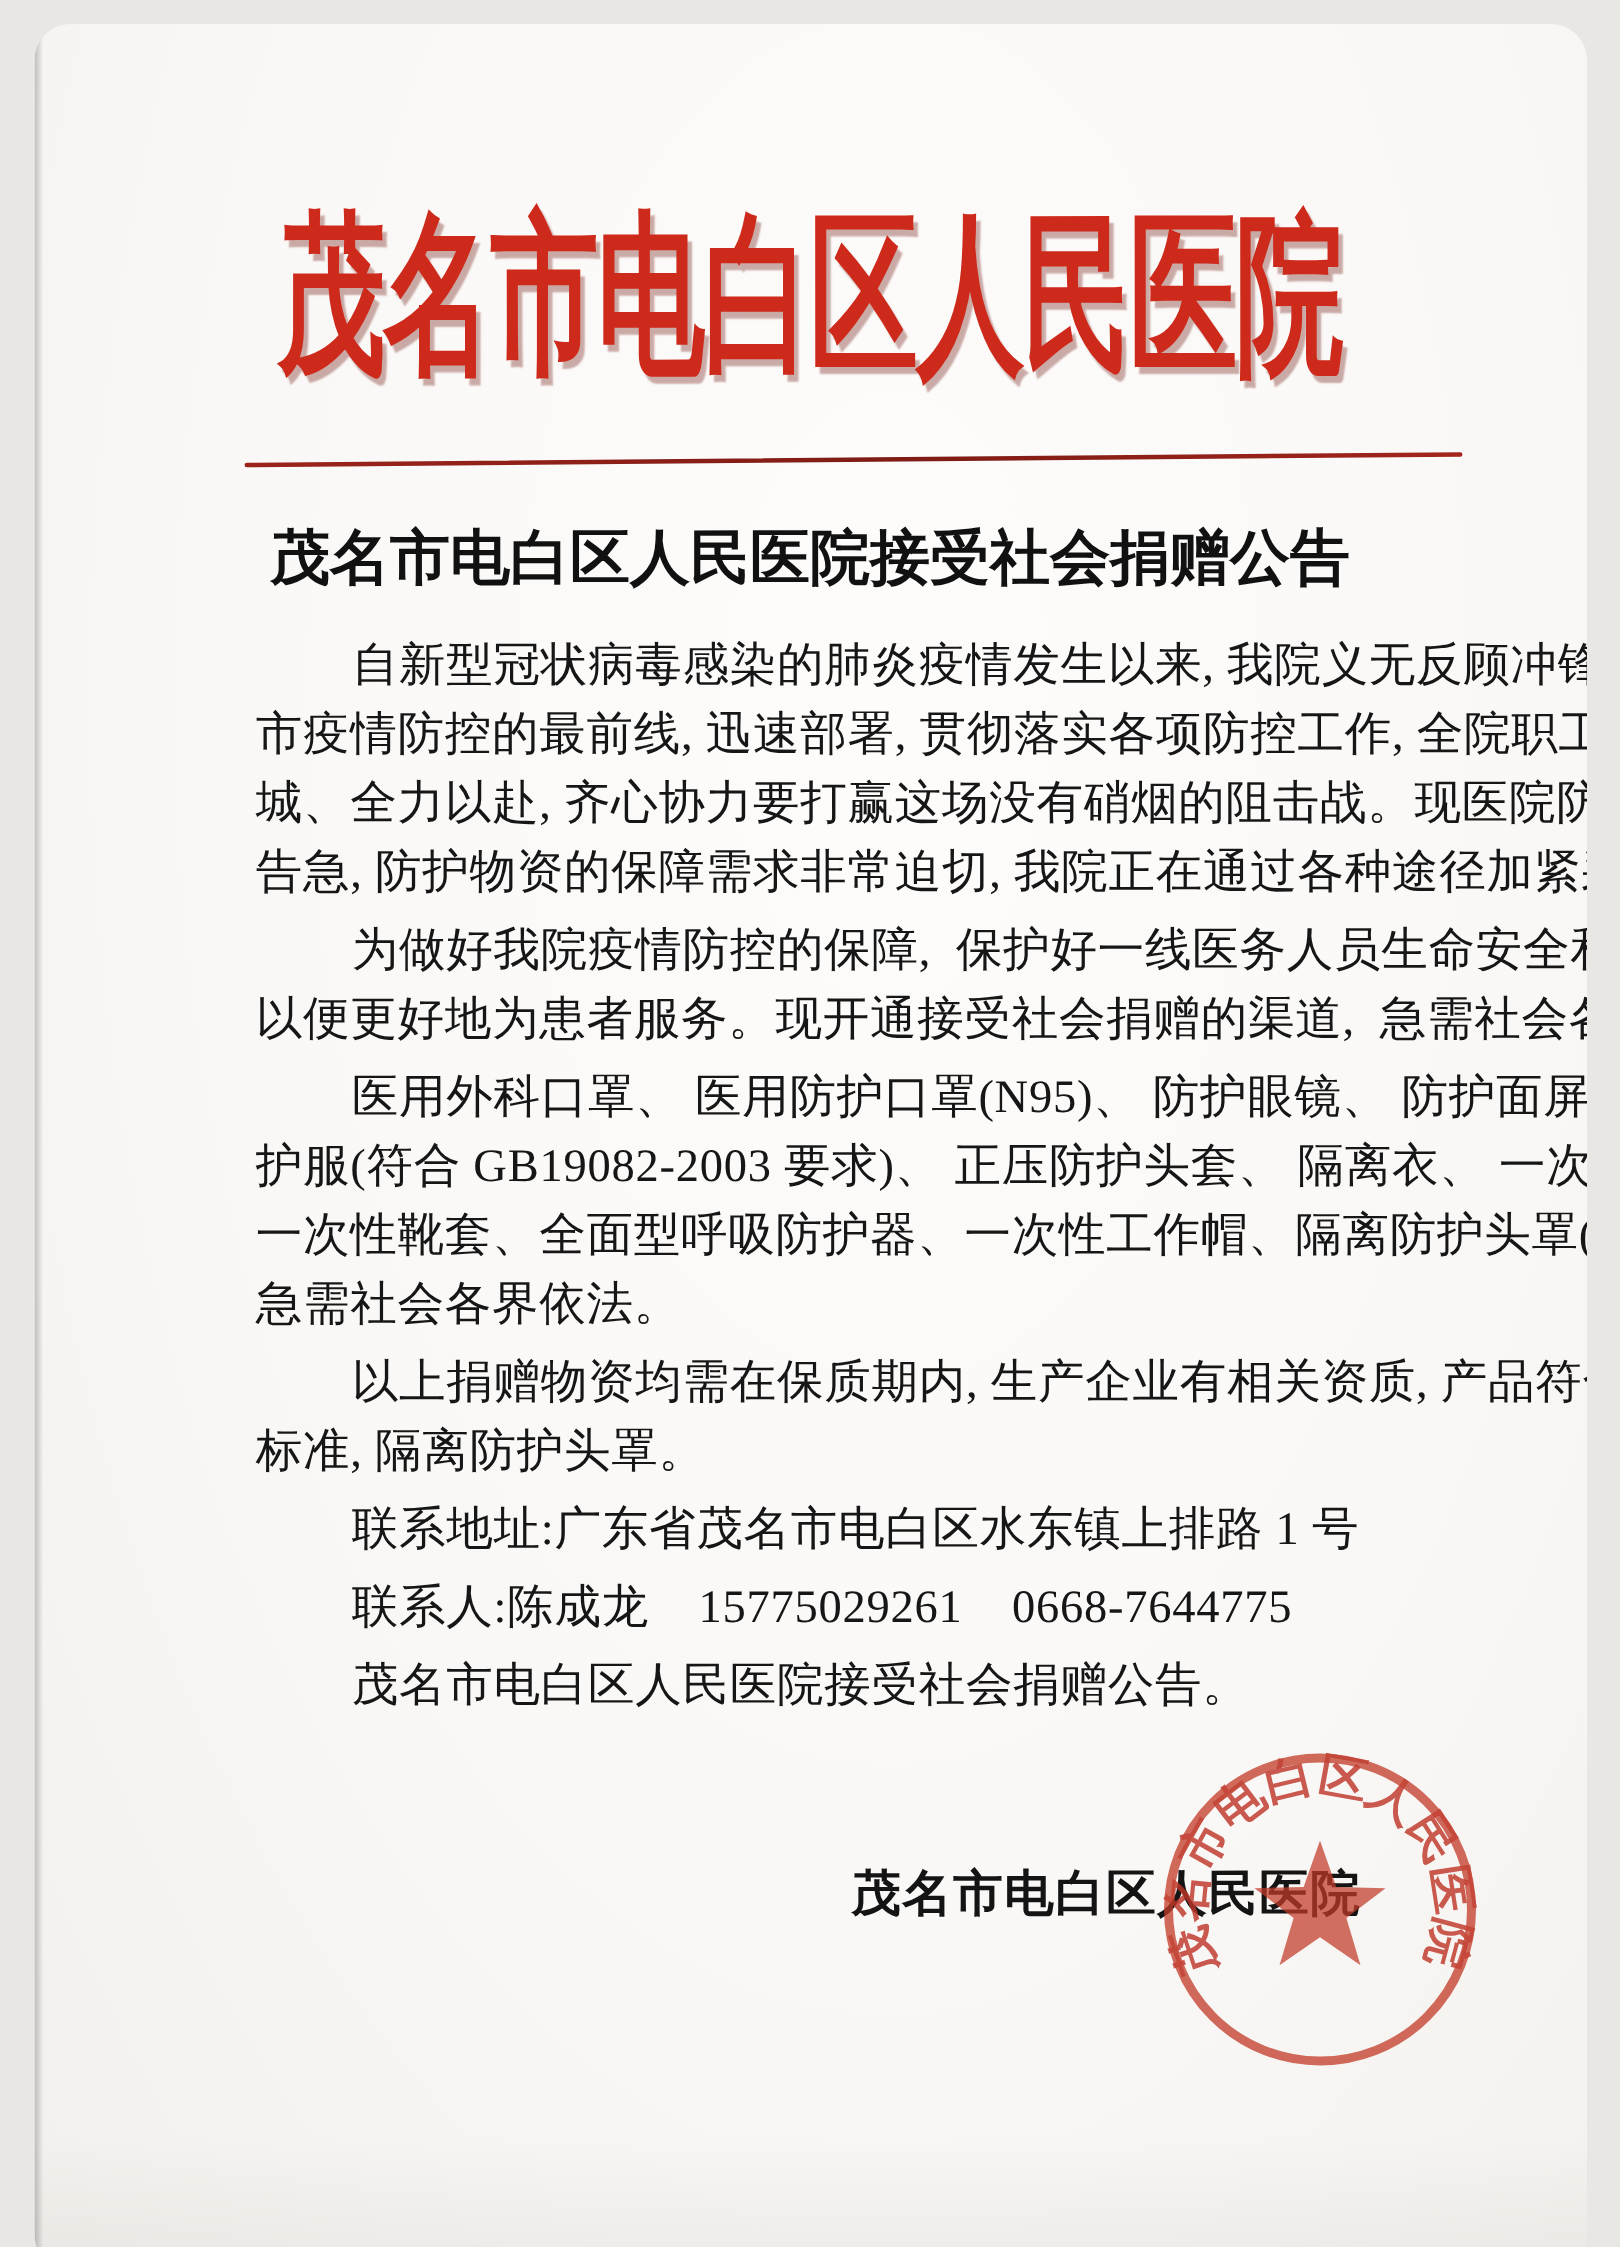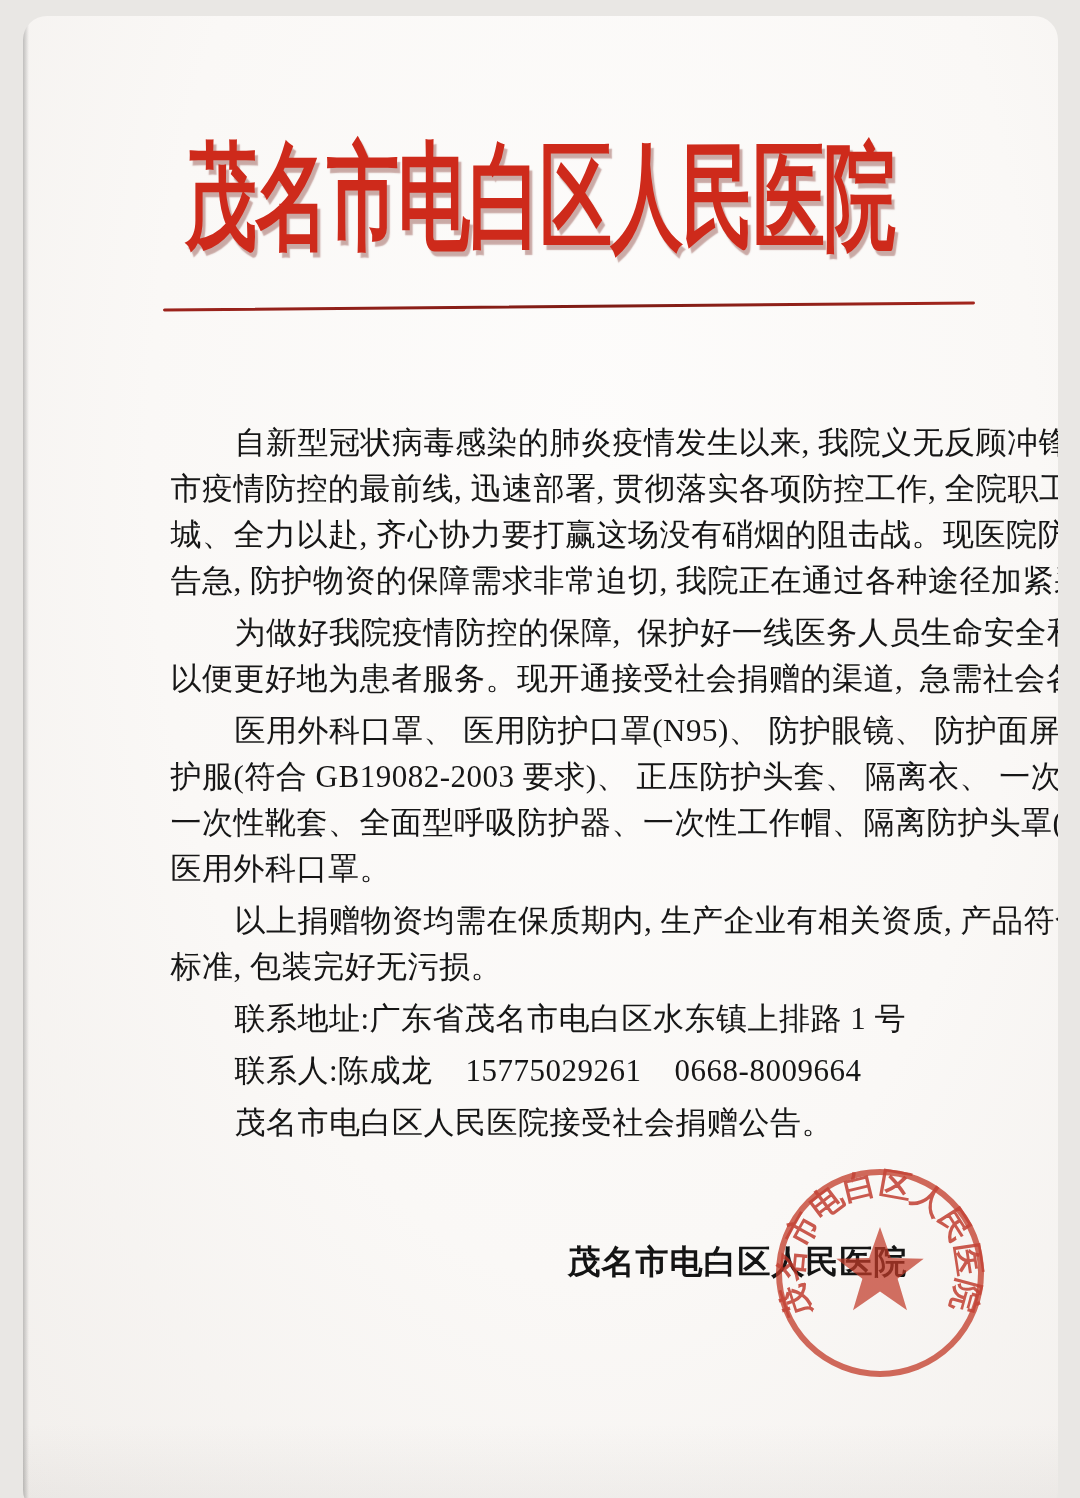--- a/index.html
+++ b/index.html
@@ -73,36 +73,37 @@
 
 <div class="page">
 
   <div class="scan-edge-left"></div>
   <div class="scan-shade-bottom"></div>
 
   <div class="letterhead">茂名市电白区人民医院</div>
 
   <div class="red-rule"></div>
 
+  <div class="notice-title">茂名市电白区人民医院接受社会捐赠公告</div>
 
   <div class="body-lines">
       <div class="line indent">自新型冠状病毒感染的肺炎疫情发生以来, 我院义无反顾冲锋在茂名</div>
       <div class="line">市疫情防控的最前线, 迅速部署, 贯彻落实各项防控工作, 全院职工众志成</div>
       <div class="line">城、全力以赴, 齐心协力要打赢这场没有硝烟的阻击战。现医院防疫用品</div>
       <div class="line">告急, 防护物资的保障需求非常迫切, 我院正在通过各种途径加紧采购。</div>
       <div class="line indent">为做好我院疫情防控的保障,  保护好一线医务人员生命安全和健康,</div>
       <div class="line">以便更好地为患者服务。现开通接受社会捐赠的渠道,  急需社会各界依法</div>
       <div class="line indent">医用外科口罩、 医用防护口罩(N95)、 防护眼镜、 防护面屏、 医用防</div>
       <div class="line">护服(符合 GB19082-2003 要求)、 正压防护头套、 隔离衣、 一次性鞋套、</div>
       <div class="line">一次性靴套、全面型呼吸防护器、一次性工作帽、隔离防护头罩(卫生帽)、</div>
-      <div class="line">医用外科口罩。</div>
+      <div class="line">急需社会各界依法。</div>
       <div class="line indent">以上捐赠物资均需在保质期内, 生产企业有相关资质, 产品符合国家</div>
-      <div class="line">标准, 包装完好无污损。</div>
+      <div class="line">标准, 隔离防护头罩。</div>
       <div class="line indent">联系地址:广东省茂名市电白区水东镇上排路 1 号</div>
-      <div class="line indent">联系人:陈成龙    15775029261    0668-8009664</div>
+      <div class="line indent">联系人:陈成龙    15775029261    0668-7644775</div>
       <div class="line indent">茂名市电白区人民医院接受社会捐赠公告。</div>
     </div>
 
   <div class="signature-org">茂名市电白区人民医院</div>
 
 
   <svg class="seal" viewBox="0 0 240 240" xmlns="http://www.w3.org/2000/svg">
     <defs>
       <path id="sealArc" d="M 52.5 159 A 78 78 0 1 1 187.5 159" fill="none"></path>
     </defs>

